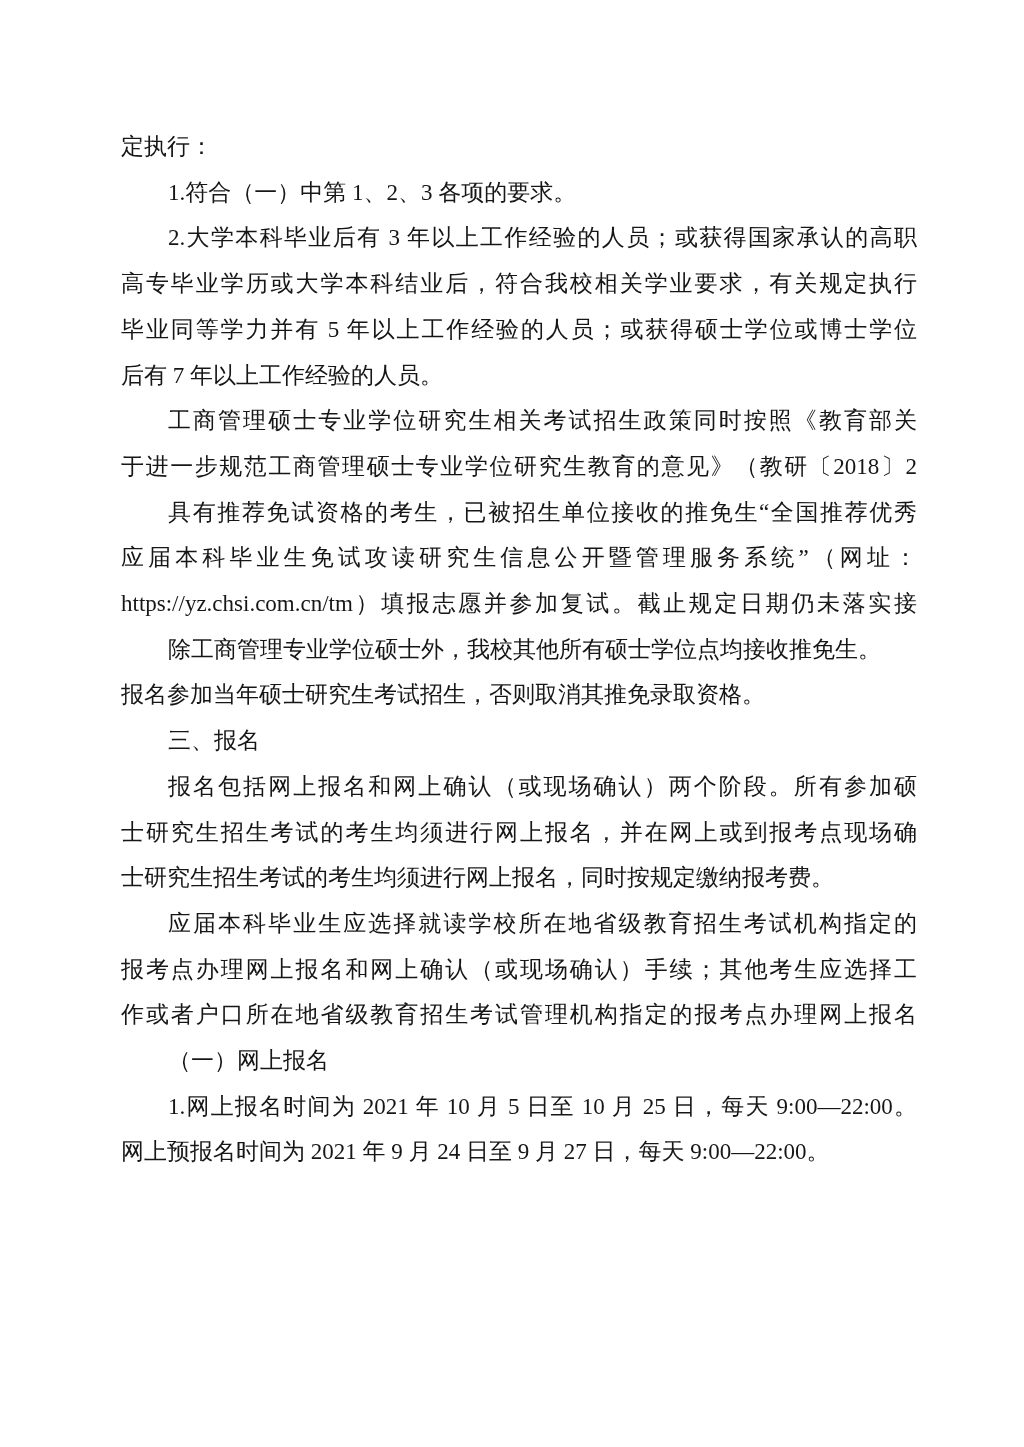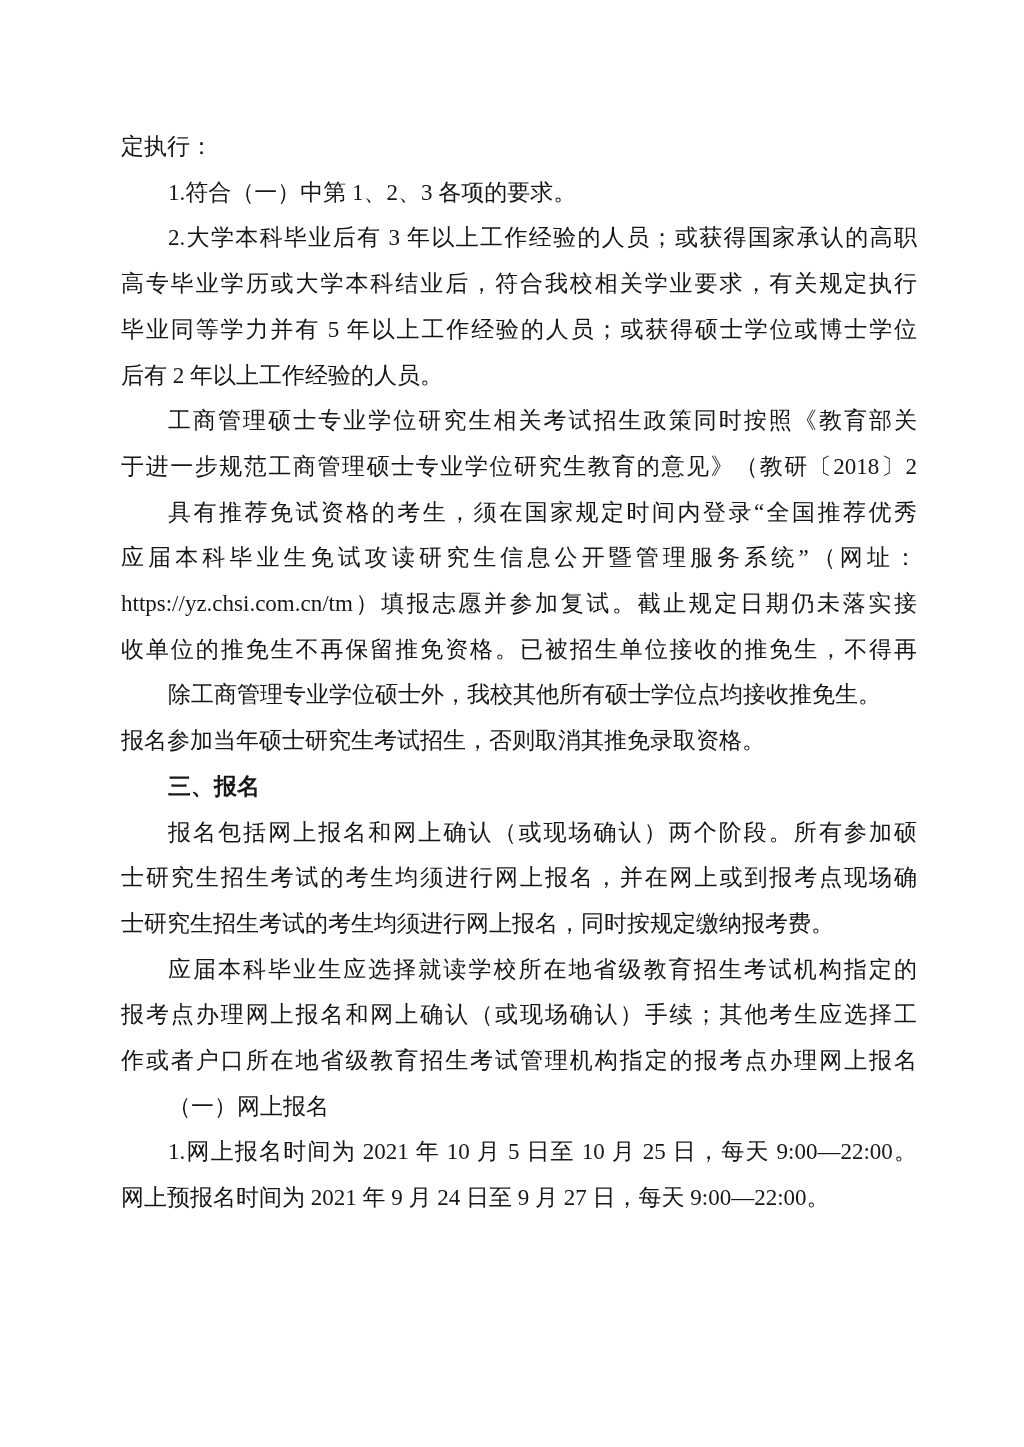--- a/index.html
+++ b/index.html
@@ -29,21 +29,21 @@
     text-align: left;
   }
   .line.fill {
     text-align: justify;
     text-align-last: justify;
   }
   .line.indent {
     text-indent: 47px;
   }
   .line.bold {
-    font-weight: bold;
+    font-weight: normal;
   }
   .page-number {
     position: absolute;
     top: 1368px;
     left: 0;
     width: 100%;
     text-align: center;
     font-size: 20px;
     line-height: 24px;
     color: #222222;
@@ -52,27 +52,26 @@
 </head>
 <body>
 
 <div class="page">
   <div class="text-block">
       <div class="line">定执行：</div>
       <div class="line indent">1.符合（一）中第 1、2、3 各项的要求。</div>
       <div class="line indent fill">2.大学本科毕业后有 3 年以上工作经验的人员；或获得国家承认的高职</div>
       <div class="line fill">高专毕业学历或大学本科结业后，符合我校相关学业要求，有关规定执行</div>
       <div class="line fill">毕业同等学力并有 5 年以上工作经验的人员；或获得硕士学位或博士学位</div>
-      <div class="line">后有 2 年以上工作经验的人员。</div>
+      <div class="line">后有 7 年以上工作经验的人员。</div>
       <div class="line indent fill">工商管理硕士专业学位研究生相关考试招生政策同时按照《教育部关</div>
       <div class="line fill">于进一步规范工商管理硕士专业学位研究生教育的意见》（教研〔2018〕2</div>
-      <div class="line indent fill">具有推荐免试资格的考生，须在国家规定时间内登录“全国推荐优秀</div>
+      <div class="line indent fill">具有推荐免试资格的考生，已被招生单位接收的推免生“全国推荐优秀</div>
       <div class="line fill">应届本科毕业生免试攻读研究生信息公开暨管理服务系统”（网址：</div>
       <div class="line fill">https://yz.chsi.com.cn/tm）填报志愿并参加复试。截止规定日期仍未落实接</div>
-      <div class="line fill">收单位的推免生不再保留推免资格。已被招生单位接收的推免生，不得再</div>
       <div class="line indent">除工商管理专业学位硕士外，我校其他所有硕士学位点均接收推免生。</div>
       <div class="line">报名参加当年硕士研究生考试招生，否则取消其推免录取资格。</div>
       <div class="line bold indent">三、报名</div>
       <div class="line indent fill">报名包括网上报名和网上确认（或现场确认）两个阶段。所有参加硕</div>
       <div class="line fill">士研究生招生考试的考生均须进行网上报名，并在网上或到报考点现场确</div>
       <div class="line">士研究生招生考试的考生均须进行网上报名，同时按规定缴纳报考费。</div>
       <div class="line indent fill">应届本科毕业生应选择就读学校所在地省级教育招生考试机构指定的</div>
       <div class="line fill">报考点办理网上报名和网上确认（或现场确认）手续；其他考生应选择工</div>
       <div class="line fill">作或者户口所在地省级教育招生考试管理机构指定的报考点办理网上报名</div>
       <div class="line indent">（一）网上报名</div>

